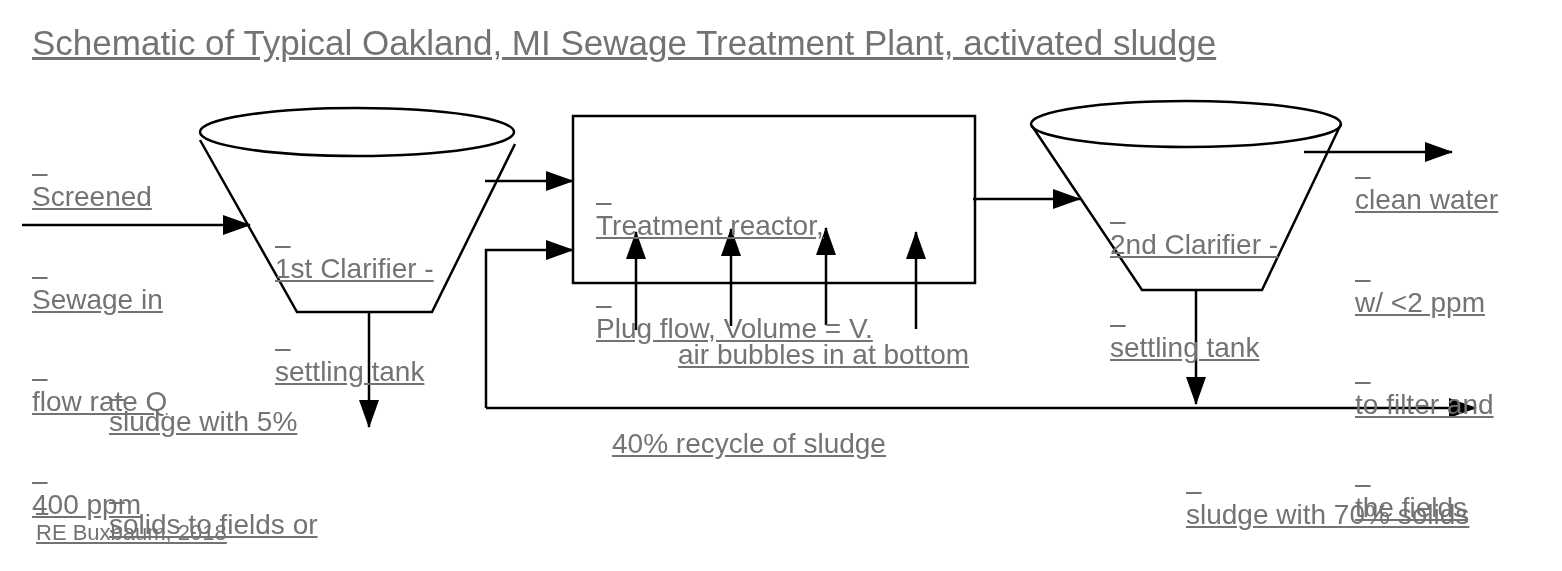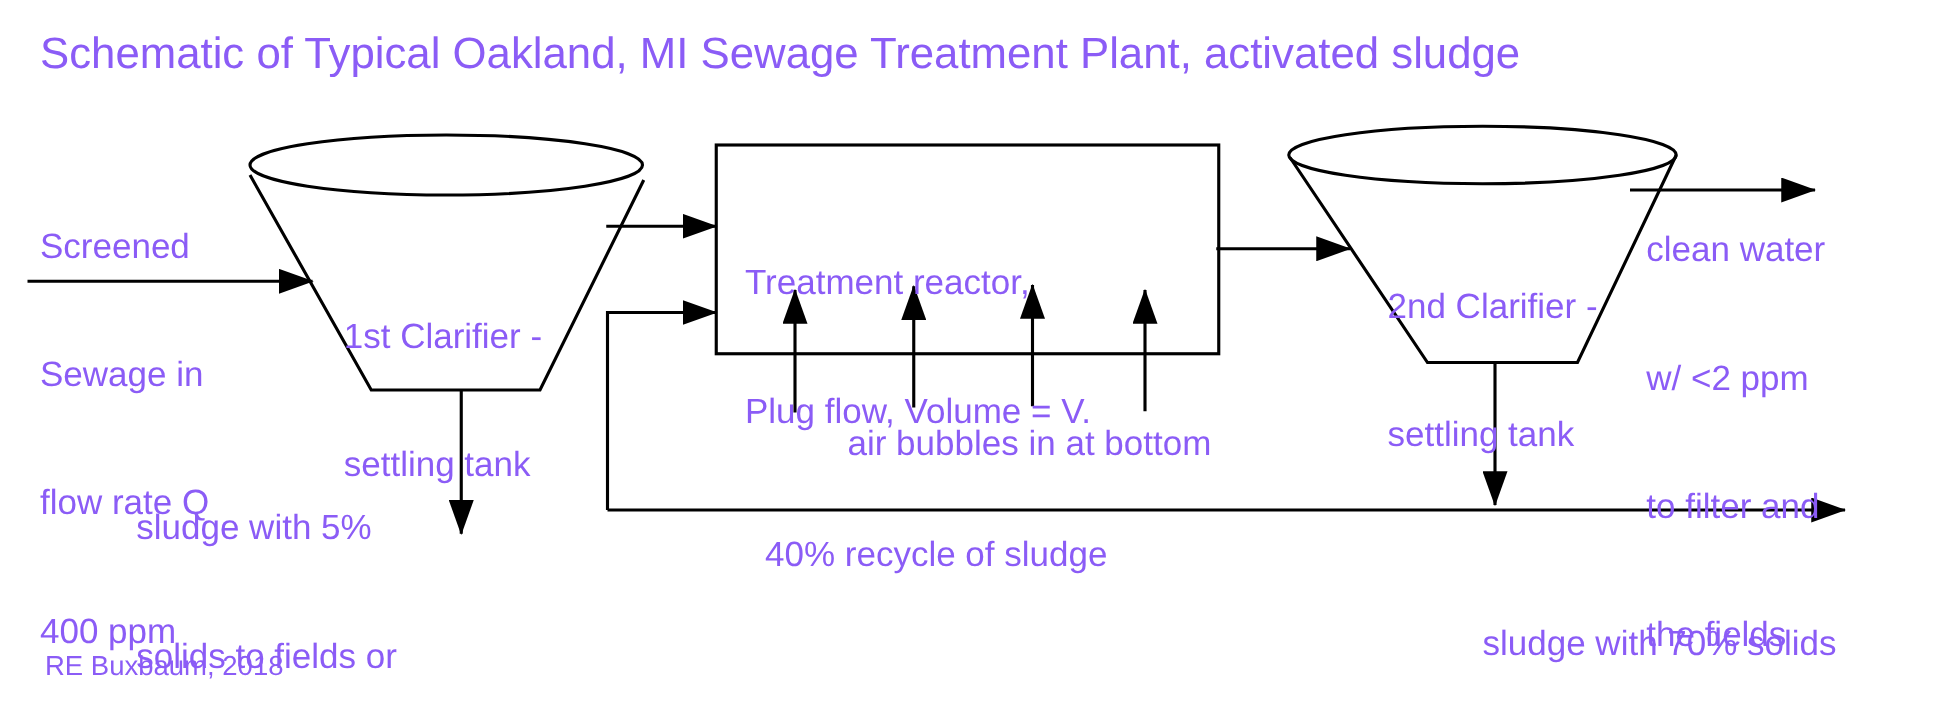--- a/index.html
+++ b/index.html
@@ -1,19 +1,19 @@
 <!DOCTYPE html>
 <html><head>
   <meta charset="utf-8">
   <style>
     html, body { margin: 0; padding: 0; background: #ffffff; }
     body { width: 1562px; height: 571px; position: relative; overflow: hidden;
            font-family: "Liberation Sans", "DejaVu Sans", sans-serif; color: #000; }
     svg { position: absolute; left: 0; top: 0; }
-    .t { position: absolute; white-space: pre; line-height: 1.22; color: #8b5cf6; }
+    .t { position: absolute; white-space: pre; line-height: 1.22; color: #737373; text-decoration: underline; }
     .title { left: 32px; top: 22px; font-size: 35px; }
     .lbl { font-size: 28px; }
     .small { font-size: 22px; line-height: 1.35; }
   </style>
 </head>
 <body>
 
 <svg width="1562" height="571" viewBox="0 0 1562 571">
   <defs>
     <marker id="ah" markerWidth="10" markerHeight="10" refX="9" refY="5" orient="auto" markerUnits="userSpaceOnUse" viewBox="0 0 10 10">
@@ -78,21 +78,21 @@
   <div>Plug flow, Volume = V.</div>
 </div>
 
 <div class="t lbl" style="left:638px; top:338px;margin-left:40px;">air bubbles in at bottom</div>
 
 <div class="t lbl" style="left:1110px; top:160px;">
   <div>2nd Clarifier -</div>
   <div>settling tank</div>
 </div>
 
-<div class="t lbl" style="left:1317px; top:115px;">
+<div class="t lbl" style="left:1355px; top:115px;">
   <div>clean water</div>
   <div>w/ &lt;2 ppm</div>
   <div>to filter and</div>
   <div>the fields</div>
 </div>
 
 <div class="t lbl" style="left:109px; top:337px;">
   <div>sludge with 5%</div>
   <div>solids to fields or</div>
   

